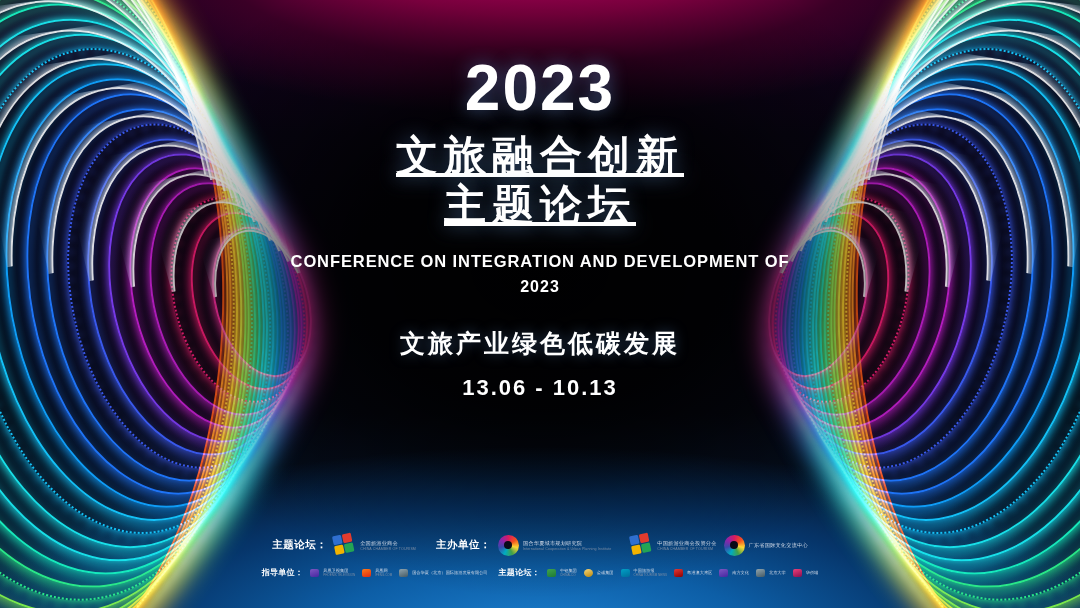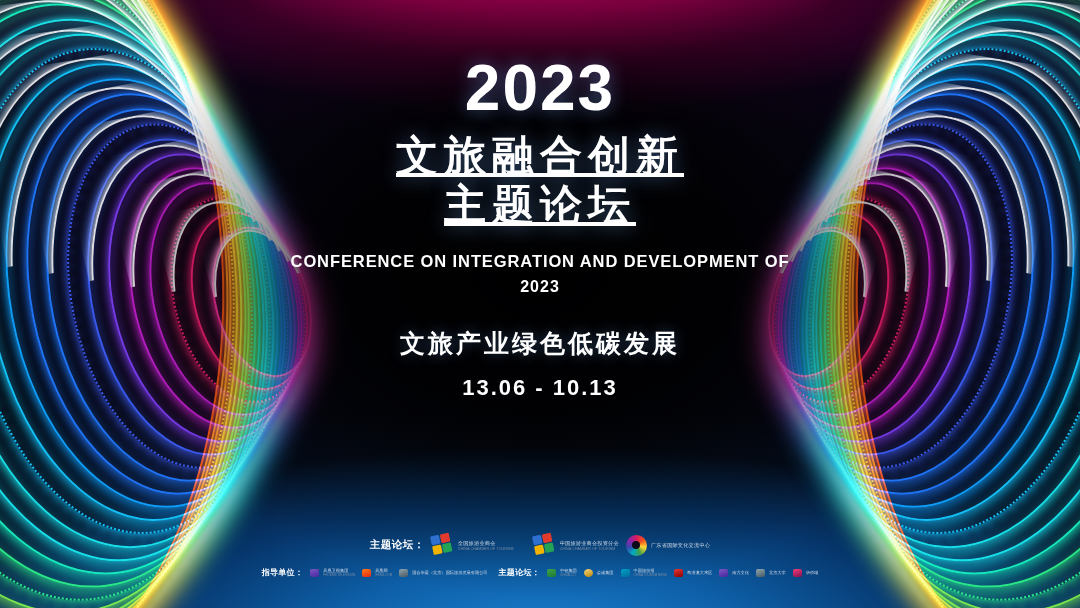--- a/index.html
+++ b/index.html
@@ -320,20 +320,30 @@
               <i></i>
               <i></i>
             </div>
             <div class="sp-txt">
               <div class="sp-cn">全国旅游业商会</div>
               <div class="sp-en">CHINA CHAMBER OF TOURISM</div>
             </div>
           </div>
         </div>
         <div class="sp-group">
+          <div class="sp-label">主办单位：</div>
+          <div class="sp-item">
+            <div class="mark globe"></div>
+            <div class="sp-txt">
+              <div class="sp-cn">国合华夏城市规划研究院</div>
+              <div class="sp-en">International Cooperation &amp; Urban Planning Institute</div>
+            </div>
+          </div>
+        </div>
+        <div class="sp-group">
           <div class="sp-item">
             <div class="mark cube">
               <i></i>
               <i></i>
               <i></i>
               <i></i>
             </div>
             <div class="sp-txt">
               <div class="sp-cn">中国旅游业商会投资分会</div>
               <div class="sp-en">CHINA CHAMBER OF TOURISM</div>

